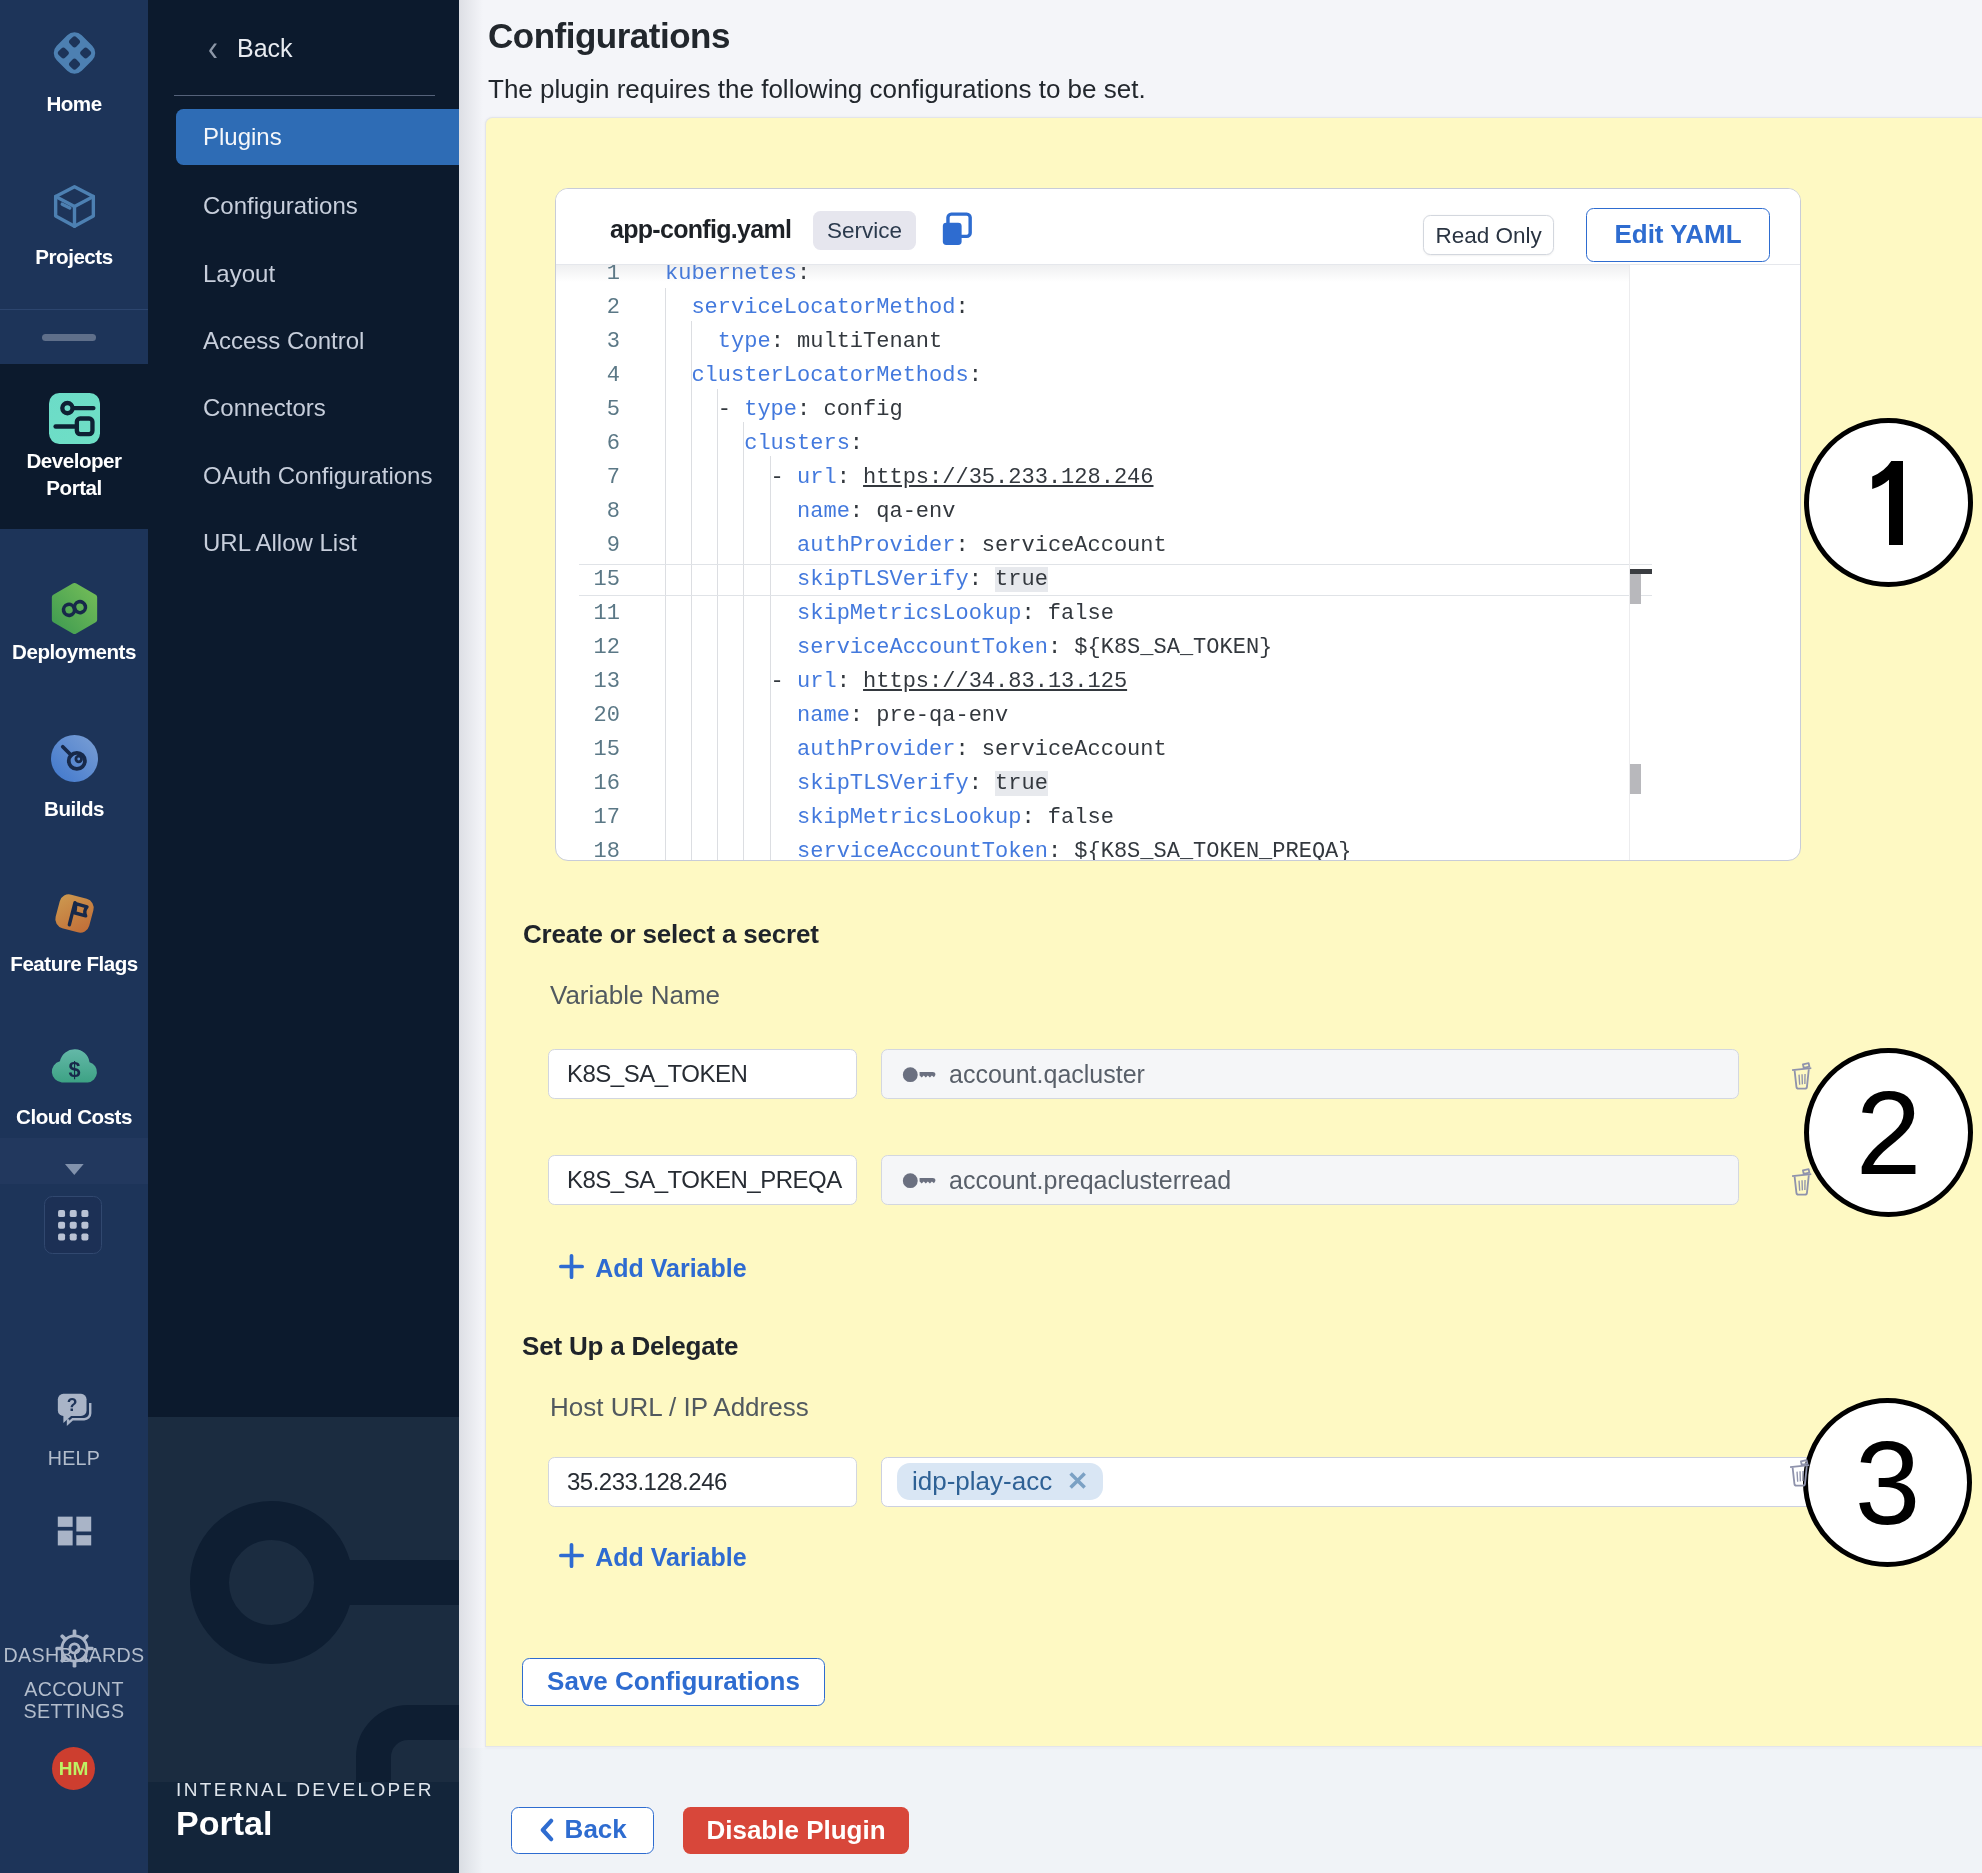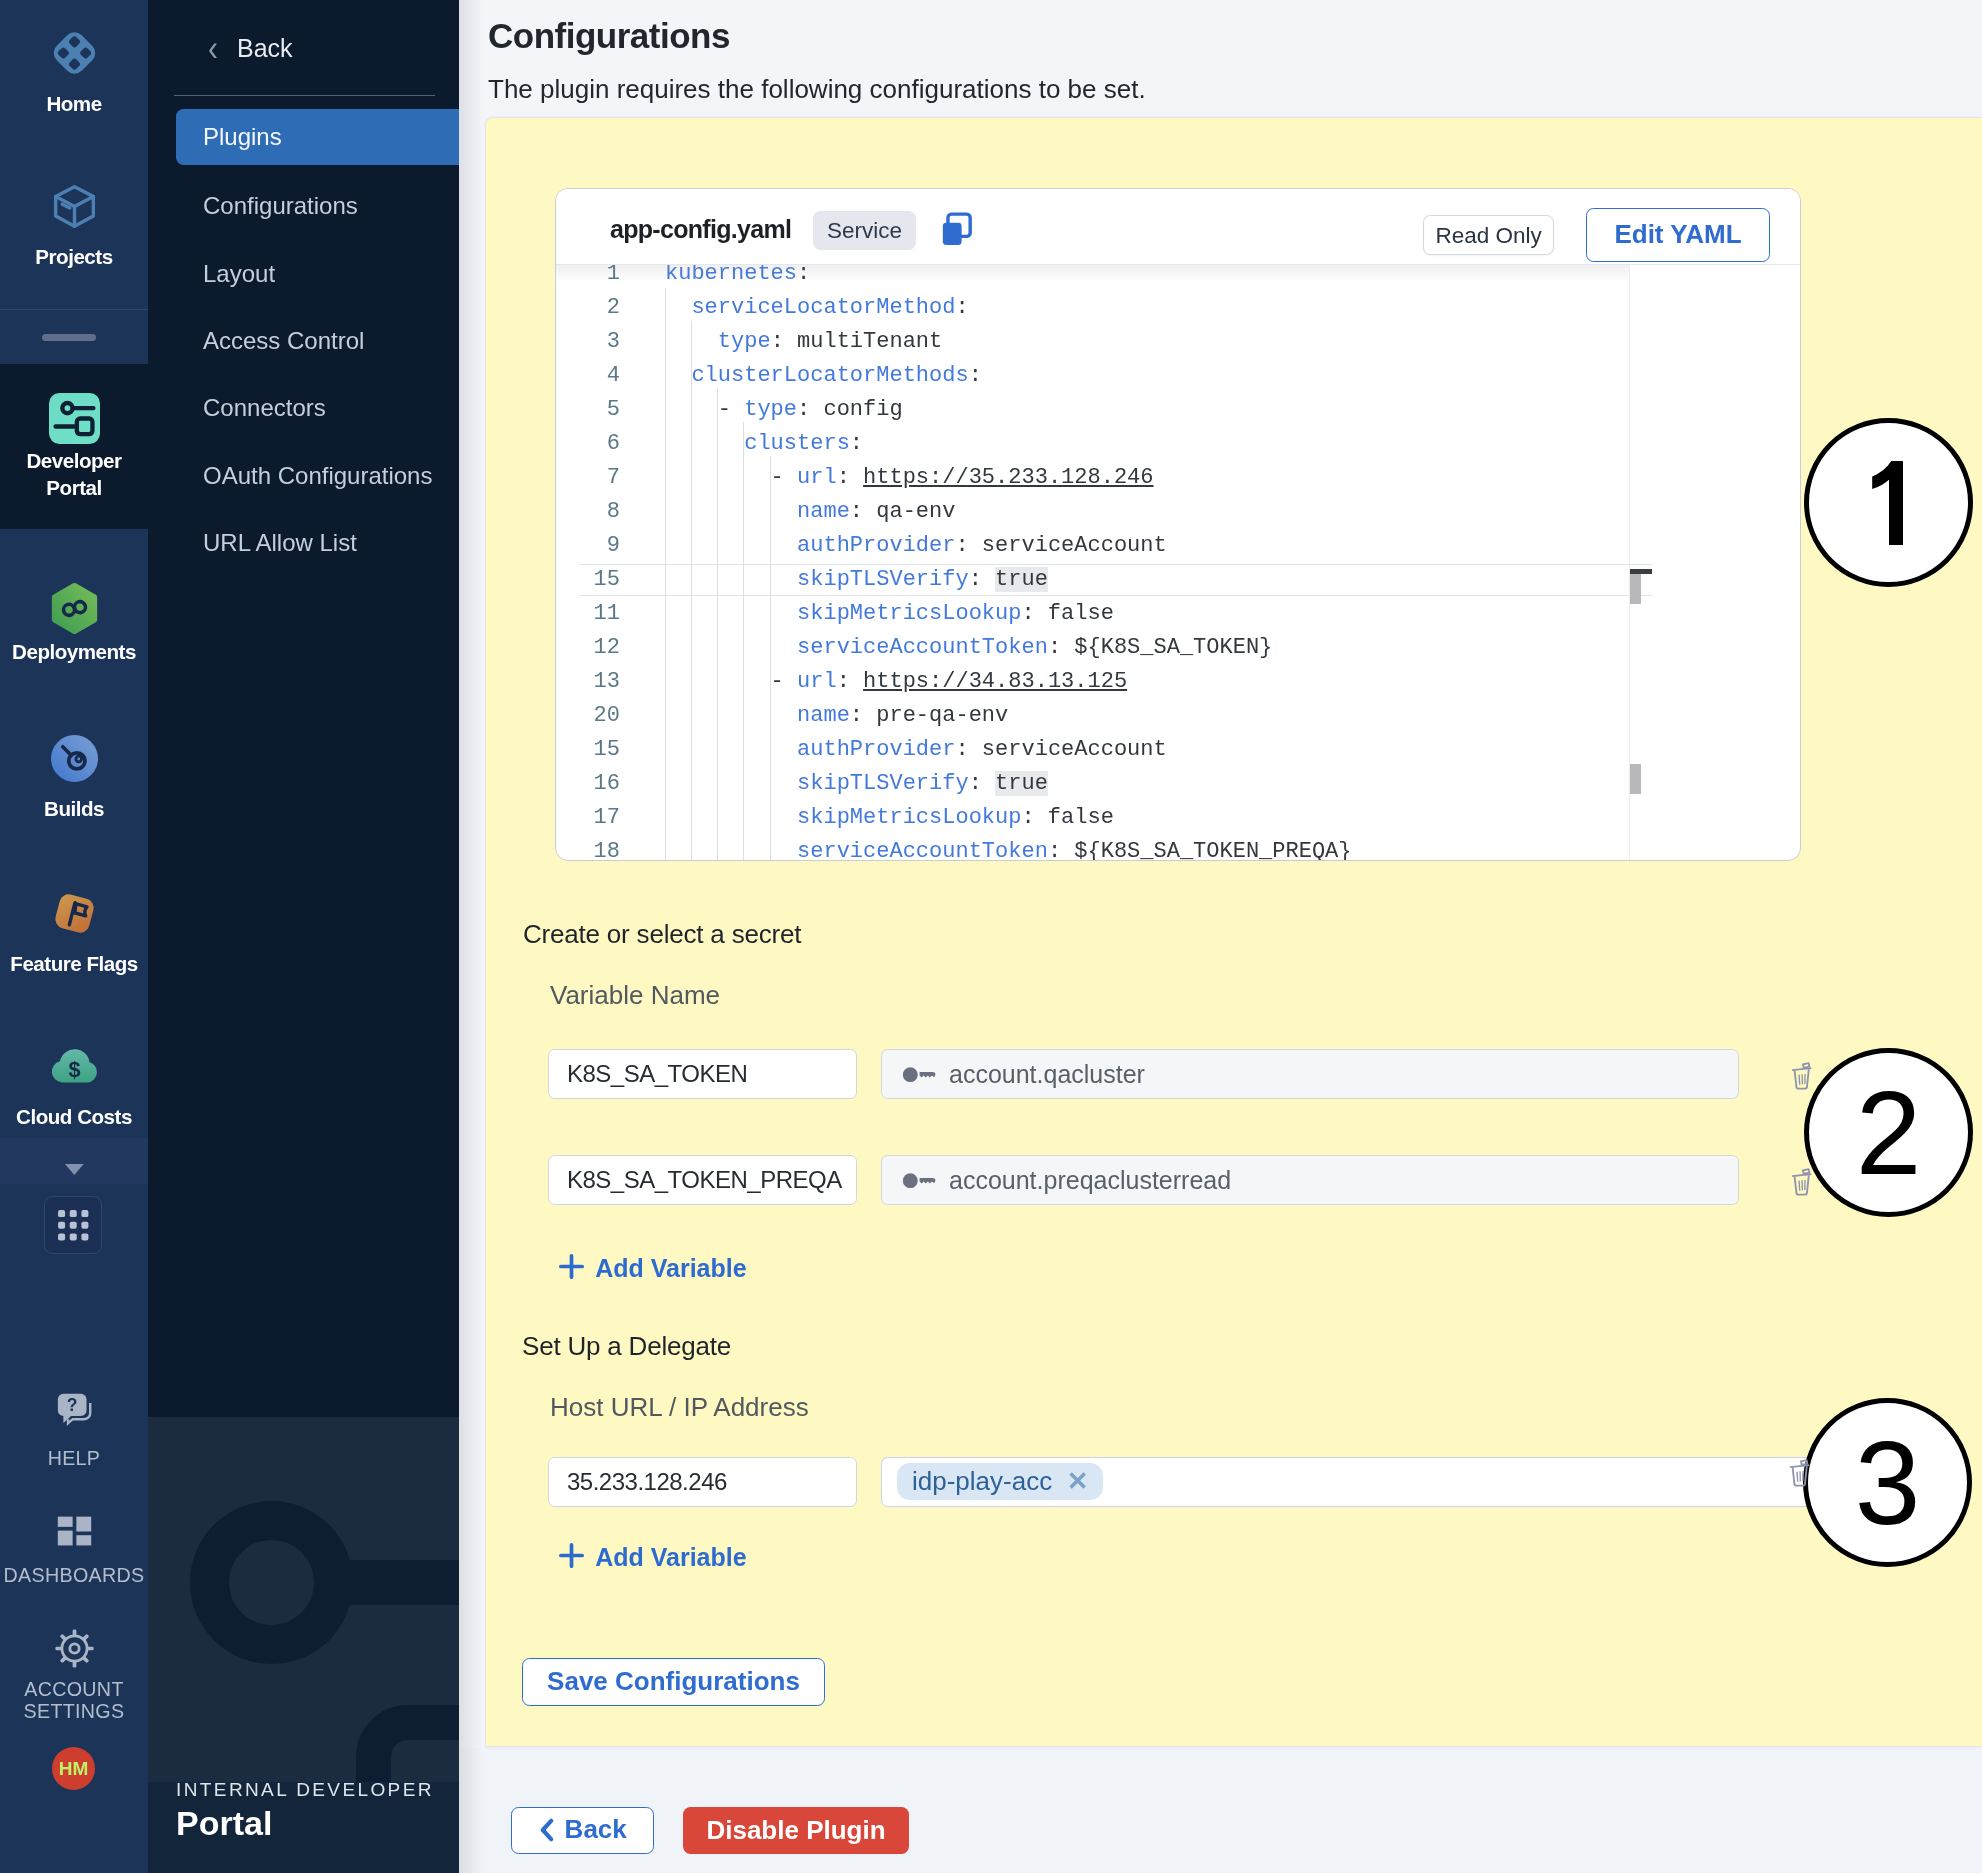--- a/index.html
+++ b/index.html
@@ -53,21 +53,21 @@
   .u { text-decoration:underline; }
   .hl { background:#e7e9ed; }
   .guide { position:absolute; width:0.9px; background:#dcdee2; }
   #curline { position:absolute; left:22.5px; top:299px; width:1073px; height:32px; border-top:0.9px solid #e0e3e7; border-bottom:0.9px solid #e0e3e7; }
   #sbline { position:absolute; left:1073px; top:0; width:0.9px; height:597px; background:#ececee; }
   #sbdark { position:absolute; left:1074px; top:304px; width:21.5px; height:4.7px; background:#3a3d41; }
   #sbg1 { position:absolute; left:1074px; top:309px; width:11.2px; height:30px; background:#b8b8bc; }
   #sbg2 { position:absolute; left:1074px; top:499px; width:11.2px; height:30px; background:#b8b8bc; }
 
   
-  .h2 { position:absolute; font-size:26px; font-weight:400; color:#1f242a; letter-spacing:-0.2px; }
+  .h2 { position:absolute; font-size:26px; font-weight:700; color:#1f242a; letter-spacing:-0.2px; }
   .lbl { position:absolute; font-size:26px; color:#51595f; }
   .tin { position:absolute; width:309px; height:50px; background:#fff; border:0.9px solid #d2d6df; border-radius:6.6px; font-size:24px; letter-spacing:-0.5px; color:#272c33; line-height:48px; padding-left:18px; }
   .sec { position:absolute; left:395px; width:858px; height:50px; background:#f5f6f8; border:0.9px solid #d3d7e0; border-radius:6.6px; font-size:25px; color:#585f69; line-height:48px; padding-left:67px; }
   .keyic { position:absolute; left:19px; top:13px; }
   .addv { position:absolute; left:73px; color:#2e6bd1; font-size:25px; font-weight:700; }
   .addv svg { margin-right:11.2px; position:relative; top:1.9px; }
 
   #savebtn { position:absolute; left:36px; top:1540px; width:303px; height:48px; border:1.9px solid #2e6cd0; border-radius:7.5px; text-align:center; line-height:44px; font-size:26px; font-weight:700; color:#2e6cd0; background:#fff; }
 
   #backbtn { position:absolute; left:52px; top:1807px; width:143px; height:47px; border:1.9px solid #2e6cd0; border-radius:7.5px; background:#fff; text-align:center; line-height:43px; font-size:26px; font-weight:700; color:#2e6cd0; }
@@ -222,21 +222,21 @@
   <div class="icwrap" style="top:1512px">
       <svg width="39" height="39" viewBox="0 0 42 42">
         <g fill="#a9b4c7">
           <rect x="3" y="5" width="16" height="11"></rect>
           <rect x="23" y="5" width="16" height="16"></rect>
           <rect x="3" y="20" width="16" height="16"></rect>
           <rect x="23" y="25" width="16" height="11"></rect>
         </g>
       </svg>
     </div>
-  <div class="small" style="top:1564px">DASHBOARDS</div>
+  <div class="small" style="top:1644px">DASHBOARDS</div>
   <div class="icwrap" style="top:1628px">
       <svg width="41" height="41" viewBox="0 0 44 44">
         <circle cx="22" cy="22" r="13.5" fill="none" stroke="#a9b4c7" stroke-width="3"></circle>
         <circle cx="22" cy="22" r="5" fill="none" stroke="#a9b4c7" stroke-width="3"></circle>
         <rect x="20" y="1.5" width="4" height="7" rx="1.5" transform="rotate(0 22 22)" fill="#a9b4c7"></rect>
         <rect x="20" y="1.5" width="4" height="7" rx="1.5" transform="rotate(45 22 22)" fill="#a9b4c7"></rect>
         <rect x="20" y="1.5" width="4" height="7" rx="1.5" transform="rotate(90 22 22)" fill="#a9b4c7"></rect>
         <rect x="20" y="1.5" width="4" height="7" rx="1.5" transform="rotate(135 22 22)" fill="#a9b4c7"></rect>
         <rect x="20" y="1.5" width="4" height="7" rx="1.5" transform="rotate(180 22 22)" fill="#a9b4c7"></rect>
         <rect x="20" y="1.5" width="4" height="7" rx="1.5" transform="rotate(225 22 22)" fill="#a9b4c7"></rect>

